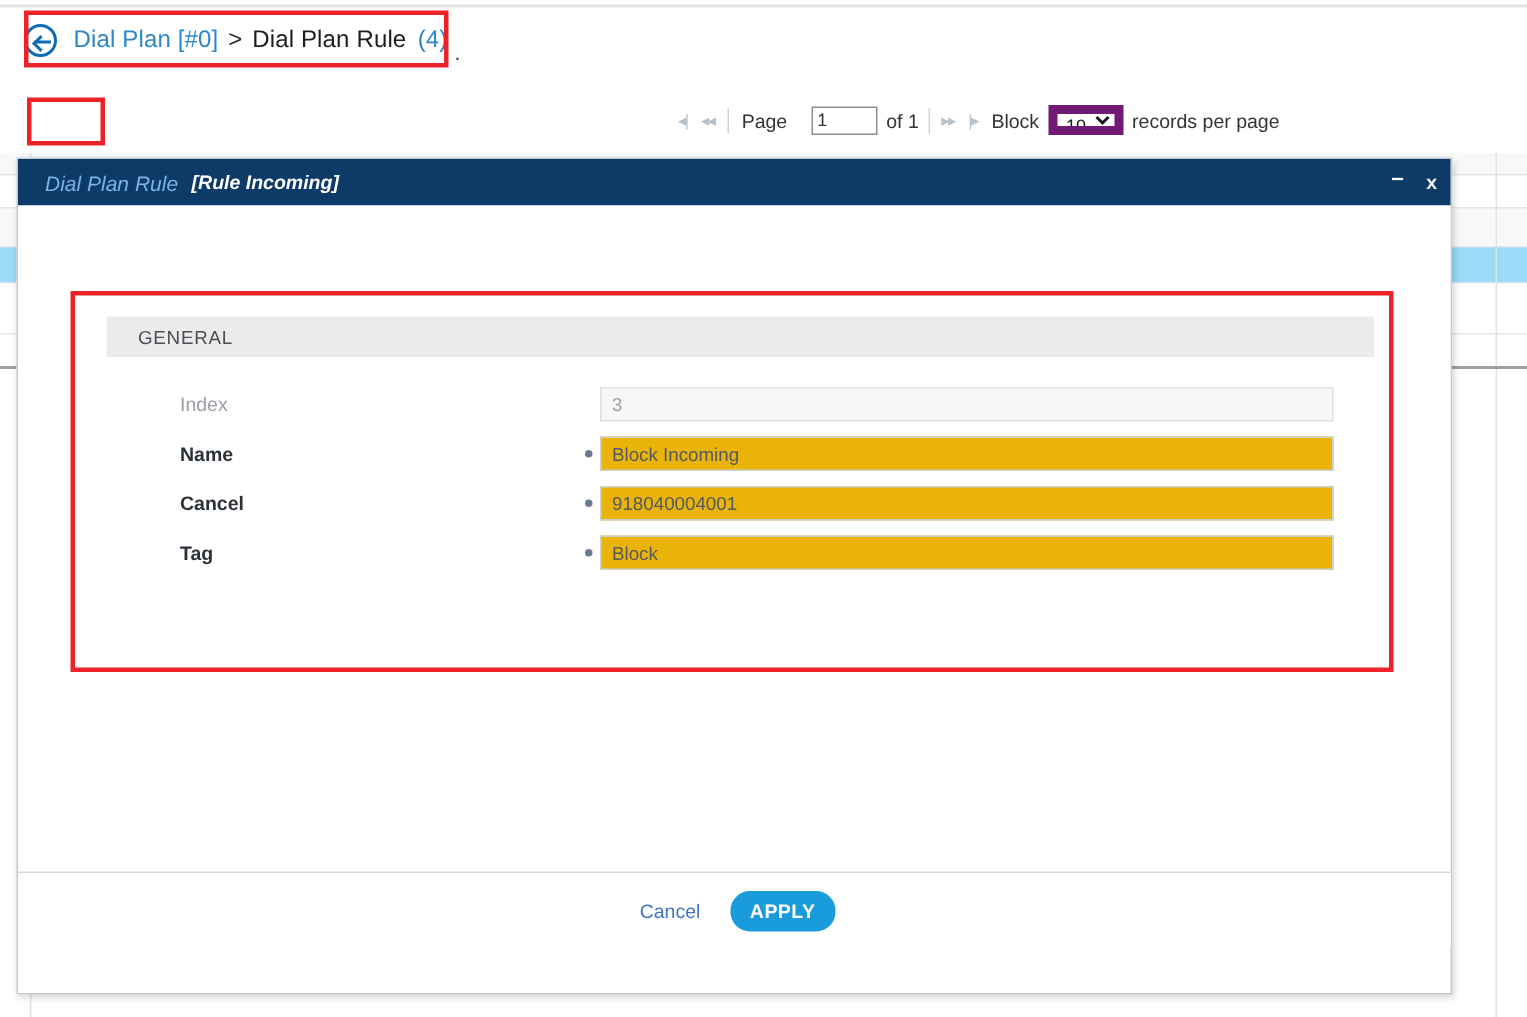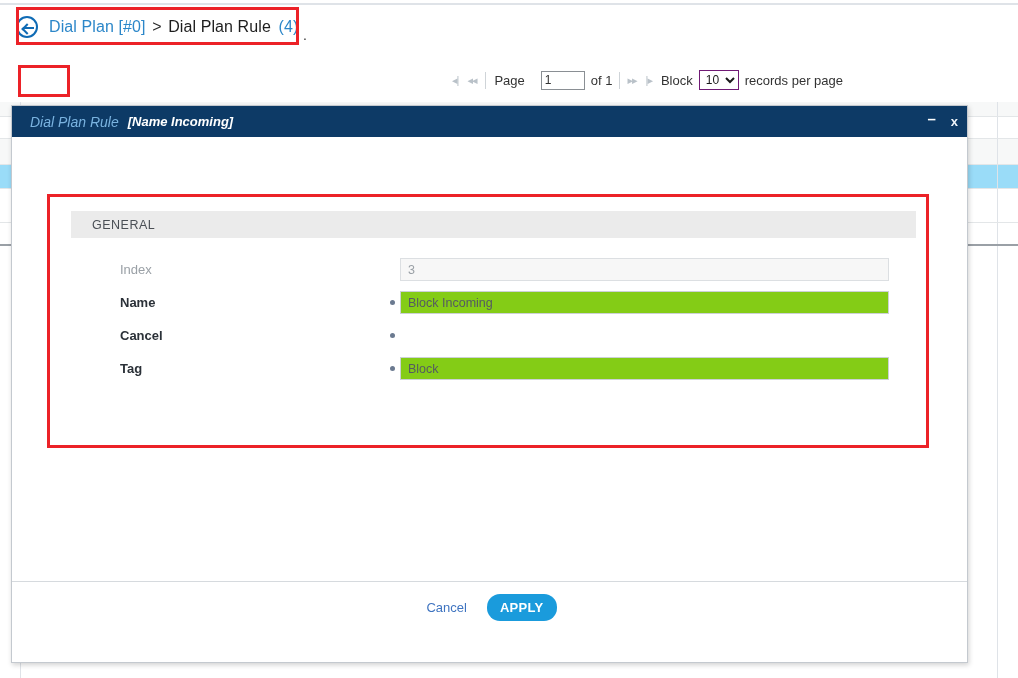--- a/index.html
+++ b/index.html
@@ -76,21 +76,21 @@
   .pg-vline { width: 1px; height: 17px; background: #cfd4d8; margin-right: 8px; }
   .pg-label { margin-right: 16px; }
   .pg-input {
     width: 44px; height: 19px; border: 1px solid #8a8f94;
     font-family: "Liberation Sans", sans-serif; font-size: 12px;
     padding: 0 3px; color: #333; background: #fff;
   }
   .pg-of { margin: 0 6px 0 6px; }
   .pg-show { margin-right: 6px; }
   .pg-select {
-    height: 20px; border: 1px solid #701a75; background: #fff;
+    height: 20px; border: 6px solid #701a75; background: #fff;
     font-family: "Liberation Sans", sans-serif; font-size: 12px;
     padding: 0 2px; color: #1a1a1a;
   }
   .pg-tail { margin-left: 6px; text-align: right; }
 
   
   .bg-table { position: absolute; left: 0; top: 102px; width: 1018px; height: 576px; }
   .bg-row { position: absolute; left: 0; width: 1018px; }
   .bg-line { position: absolute; left: 0; width: 1018px; height: 1px; background: #e3e6e8; }
   .bg-vline { position: absolute; top: 0; width: 1px; background: #dfe3e8; }
@@ -136,21 +136,21 @@
 
   .frow { position: absolute; left: 0; width: 100%; height: 20px; }
   .flabel { position: absolute; left: 108px; font-size: 13px; color: #2b3138; font-weight: bold; line-height: 20px; }
   .flabel.muted { color: #9aa0a6; font-weight: normal; }
   .fdot {
     position: absolute; left: 378px; top: 7px;
     width: 5px; height: 5px; border-radius: 50%; background: #6b7a90;
   }
   .finput {
     position: absolute; left: 388px; width: 489px; height: 23px;
-    border: 1px solid #ccd1d6; background: #84cc16;
+    border: 1px solid #ccd1d6; background: #eab308;
     font-family: "Liberation Sans", sans-serif; font-size: 12.5px;
     color: #555b61; padding: 0 7px;
   }
   .finput.ro { background: #f7f7f7; border-color: #dcdfe2; color: #9aa0a6; }
 
   
   .modal-foot {
     position: absolute; left: 0; bottom: 0;
     width: 100%; height: 51px;
     border-top: 1px solid #d6dade; background: #ffffff;
@@ -230,21 +230,21 @@
       <div class="bg-line" style="top: 62px;"></div>
       <div class="bg-line" style="top: 86px;"></div>
       <div class="bg-line" style="top: 120px;"></div>
       <div class="bg-line" style="top: 142px; height: 2px; background: rgb(154, 160, 166);"></div>
     </div>
 
   <div class="modal">
 
     <div class="modal-title">
       <span class="mt-a">Dial Plan Rule</span>
-      <span class="mt-b">[Name Incoming]</span>
+      <span class="mt-b">[Rule Incoming]</span>
       <span class="mt-btns">
         <span class="mt-min">–</span>
         <span class="mt-close">x</span>
       </span>
     </div>
 
     <div class="modal-body">
 
       <div class="hl-form"></div>
 
@@ -258,20 +258,21 @@
             <input class="finput ro" readonly="" value="3" style="top: -2px;">
           </div>
           <div class="frow" style="top: 156px;">
             <div class="flabel">Name</div>
             <span class="fdot"></span>
             <input class="finput" value="Block Incoming" style="top: -2px;">
           </div>
           <div class="frow" style="top: 189px;">
             <div class="flabel">Cancel</div>
             <span class="fdot"></span>
+            <input class="finput" value="918040004001" style="top: -2px;">
           </div>
           <div class="frow" style="top: 222px;">
             <div class="flabel">Tag</div>
             <span class="fdot"></span>
             <input class="finput" value="Block" style="top: -2px;">
           </div>
         </div>
 
       <div class="modal-foot">
         <button class="btn-cancel">Cancel</button>

